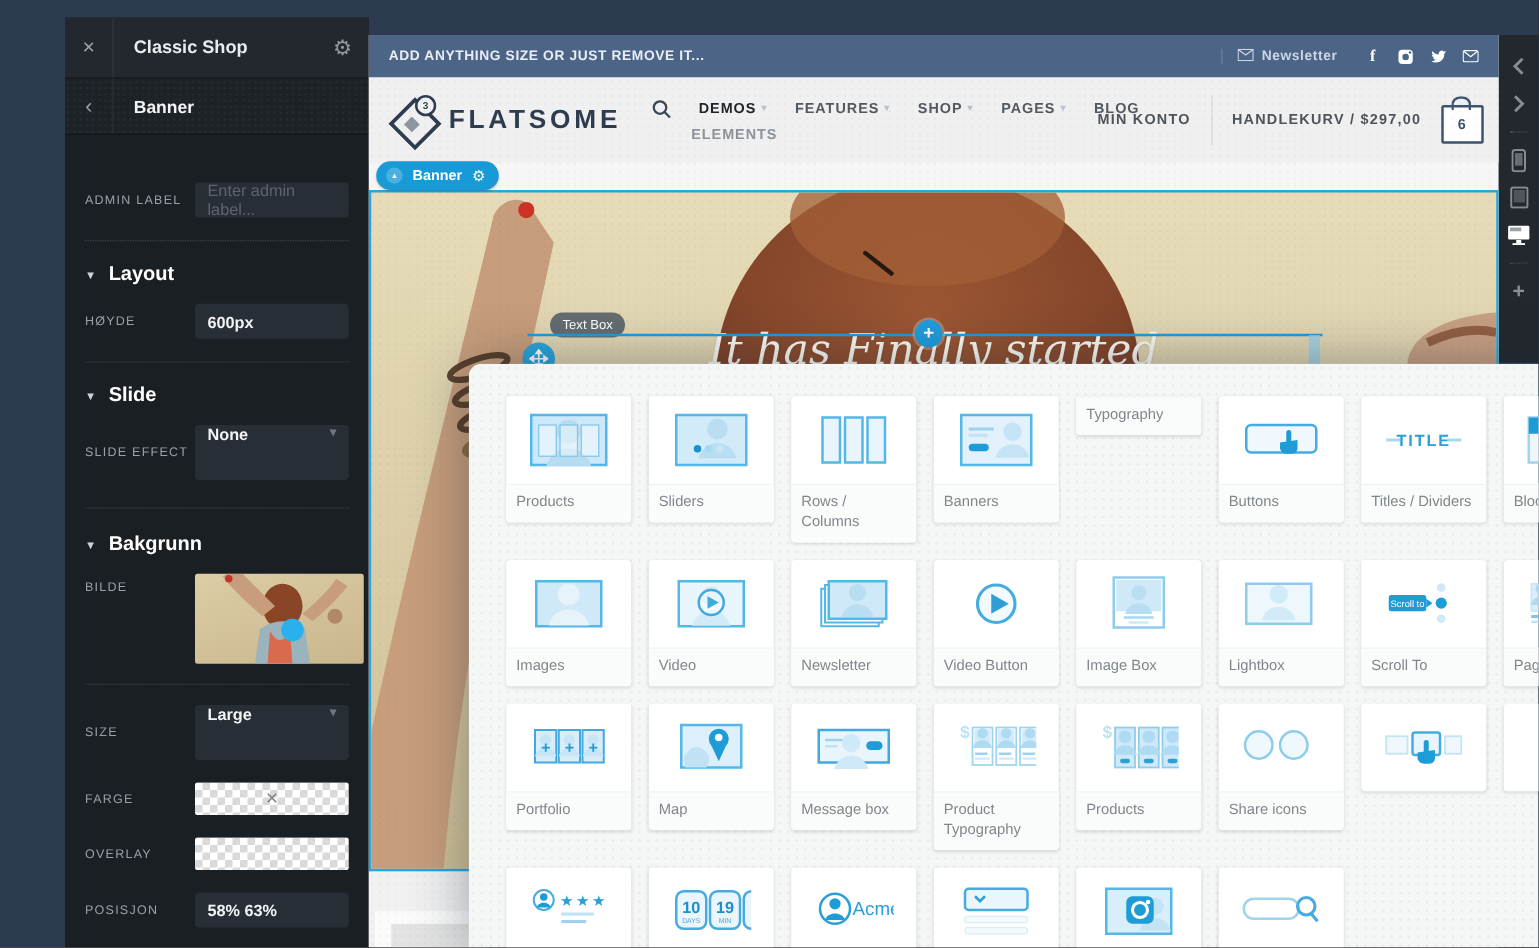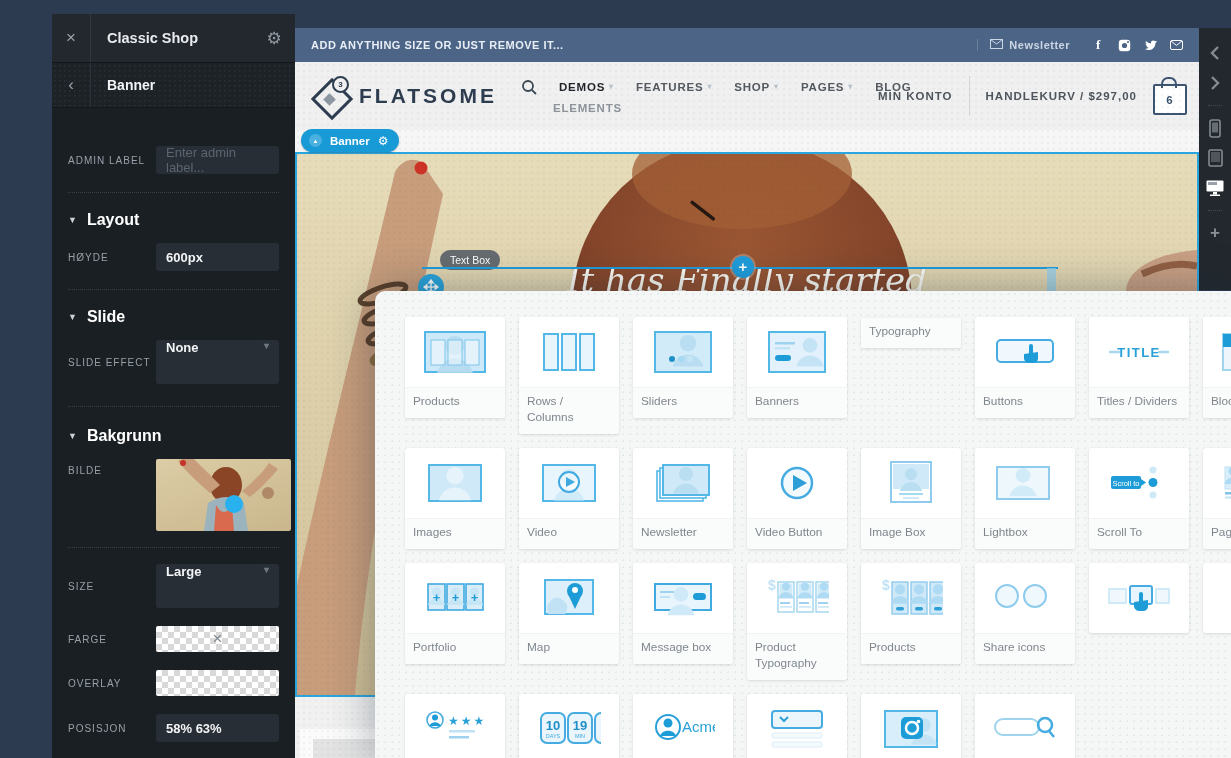--- a/index.html
+++ b/index.html
@@ -391,43 +391,43 @@
                 <rect x="25" y="12" width="14" height="25"></rect>
                 <rect x="42" y="12" width="14" height="25"></rect>
               </g>
             </svg>
           </div>
           <div class="card-label">Products</div>
         </div>
         <div class="card">
           <div class="card-icon">
             <svg width="64" height="48" viewBox="0 0 64 48">
+              <rect x="4" y="4" width="56" height="40" fill="#d2ebf9" stroke="#53b7e8" stroke-width="2"></rect>
+              <g fill="#b9ddf1">
+                <circle cx="37" cy="15.2" r="8.28"></circle>
+                <path d="M21.7 38.6 C 26.2 22.4 47.8 22.4 52.3 38.6 Z"></path>
+              </g>
+              <circle cx="21" cy="31" r="3" fill="#1e8fc9"></circle>
+              <circle cx="30" cy="31" r="3" fill="#a6d9f2"></circle>
+              <circle cx="39" cy="31" r="3" fill="#c6e6f6"></circle>
+            </svg>
+          </div>
+          <div class="card-label">Sliders</div>
+        </div>
+        <div class="card">
+          <div class="card-icon">
+            <svg width="64" height="48" viewBox="0 0 64 48">
               <g fill="#e9f5fc" stroke="#53b7e8" stroke-width="2">
                 <rect x="7" y="6" width="14" height="36"></rect>
                 <rect x="25" y="6" width="14" height="36"></rect>
                 <rect x="43" y="6" width="14" height="36"></rect>
               </g>
             </svg>
           </div>
           <div class="card-label">Rows / Columns</div>
-        </div>
-        <div class="card">
-          <div class="card-icon">
-            <svg width="64" height="48" viewBox="0 0 64 48">
-              <rect x="4" y="4" width="56" height="40" fill="#d2ebf9" stroke="#53b7e8" stroke-width="2"></rect>
-              <g fill="#b9ddf1">
-                <circle cx="37" cy="15.2" r="8.28"></circle>
-                <path d="M21.7 38.6 C 26.2 22.4 47.8 22.4 52.3 38.6 Z"></path>
-              </g>
-              <circle cx="21" cy="31" r="3" fill="#1e8fc9"></circle>
-              <circle cx="30" cy="31" r="3" fill="#a6d9f2"></circle>
-              <circle cx="39" cy="31" r="3" fill="#c6e6f6"></circle>
-            </svg>
-          </div>
-          <div class="card-label">Sliders</div>
         </div>
         <div class="card">
           <div class="card-icon">
             <svg width="64" height="48" viewBox="0 0 64 48">
               <rect x="4" y="4" width="56" height="40" fill="#e2f1fb" stroke="#53b7e8" stroke-width="2"></rect>
               <g fill="#c4e4f5">
                 <circle cx="45" cy="17.4" r="7.359999999999999"></circle>
                 <path d="M31.4 38.2 C 35.4 23.8 54.6 23.8 58.6 38.2 Z"></path>
               </g>
               <rect x="10" y="14" width="20" height="2.5" fill="#9fd2ee"></rect>

